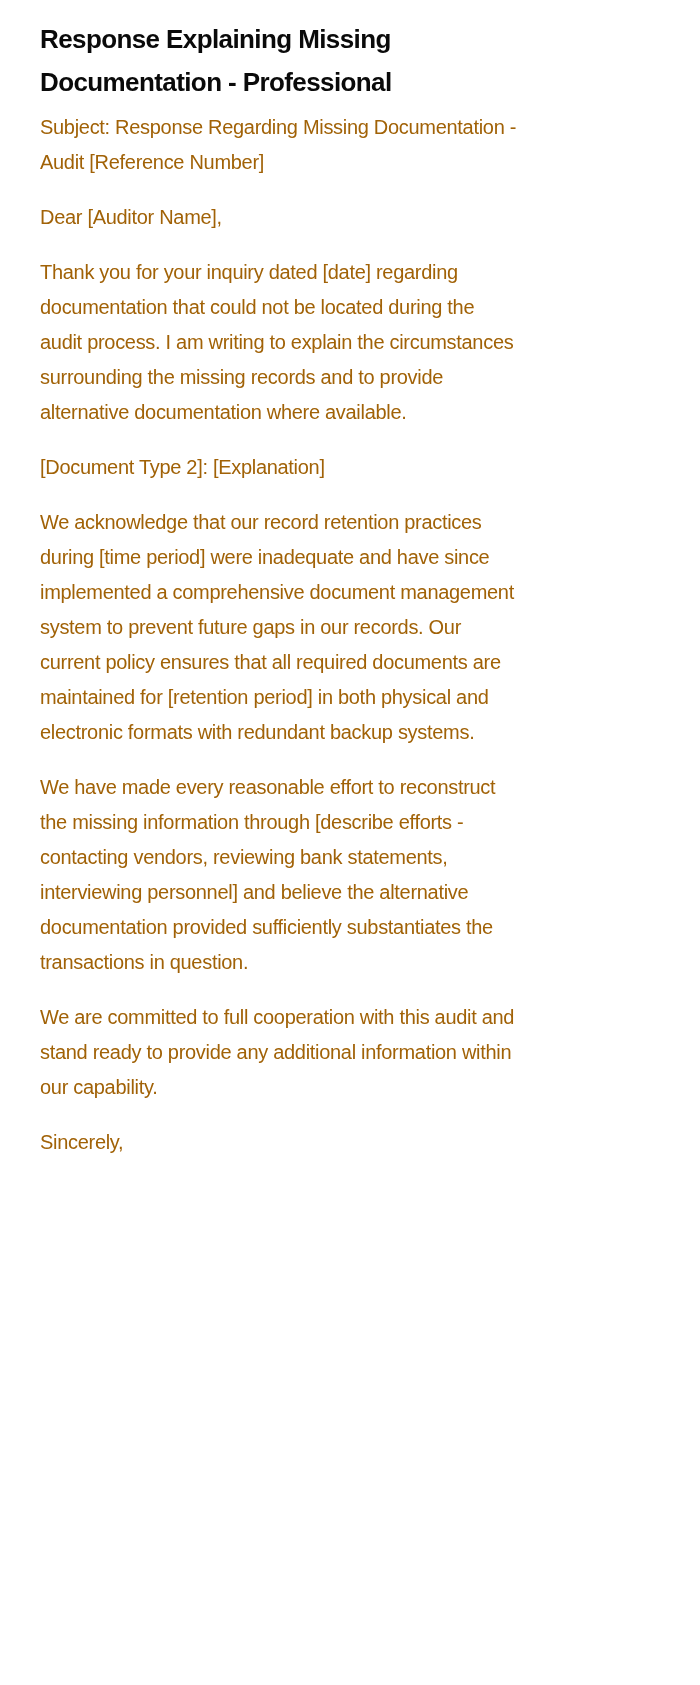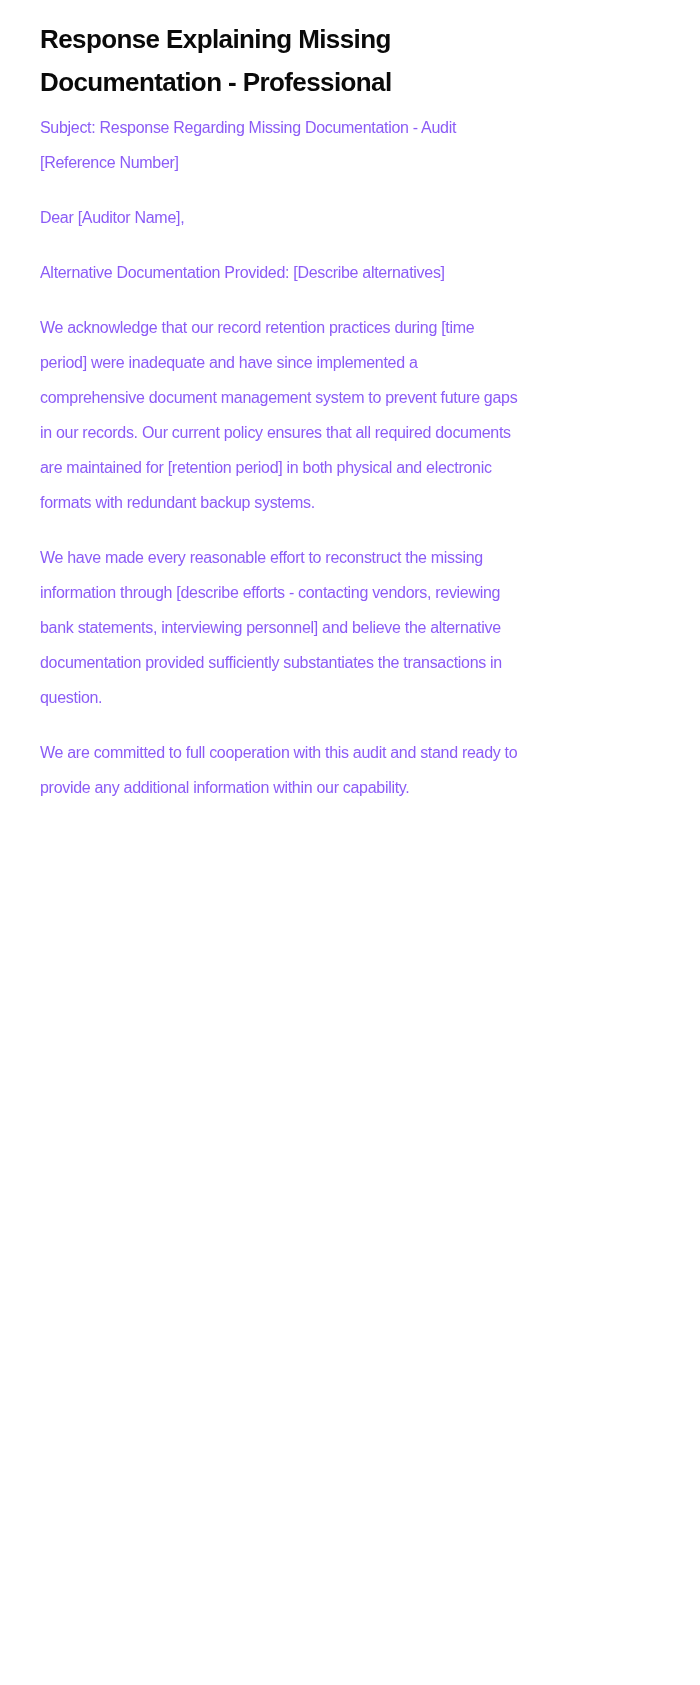--- a/index.html
+++ b/index.html
@@ -18,31 +18,33 @@
   .title {
     font-family: "Liberation Sans", sans-serif;
     font-weight: bold;
     font-size: 26px;
     line-height: 43px;
     letter-spacing: -0.6px;
     margin: 0 0 6px 0;
     color: #0a0a0a;
   }
   .para {
-    font-size: 16px;
+    font-size: 20px;
     line-height: 35px;
     letter-spacing: -0.3px;
     margin: 0 0 20px 0;
-    color: #8b5cf6;
+    color: #a16207;
   }
 </style>
 </head>
 <body>
 
 <div class="doc">
   <h1 class="title">Response Explaining Missing Documentation - Professional</h1>
   <p class="para">Subject: Response Regarding Missing Documentation - Audit [Reference Number]</p>
   <p class="para">Dear [Auditor Name],</p>
-  <p class="para">Alternative Documentation Provided: [Describe alternatives]</p>
+  <p class="para">Thank you for your inquiry dated [date] regarding documentation that could not be located during the audit process. I am writing to explain the circumstances surrounding the missing records and to provide alternative documentation where available.</p>
+  <p class="para">[Document Type 2]: [Explanation]</p>
   <p class="para">We acknowledge that our record retention practices during [time period] were inadequate and have since implemented a comprehensive document management system to prevent future gaps in our records. Our current policy ensures that all required documents are maintained for [retention period] in both physical and electronic formats with redundant backup systems.</p>
   <p class="para">We have made every reasonable effort to reconstruct the missing information through [describe efforts - contacting vendors, reviewing bank statements, interviewing personnel] and believe the alternative documentation provided sufficiently substantiates the transactions in question.</p>
   <p class="para">We are committed to full cooperation with this audit and stand ready to provide any additional information within our capability.</p>
+  <p class="para">Sincerely,</p>
 </div>
 
 </body></html>

